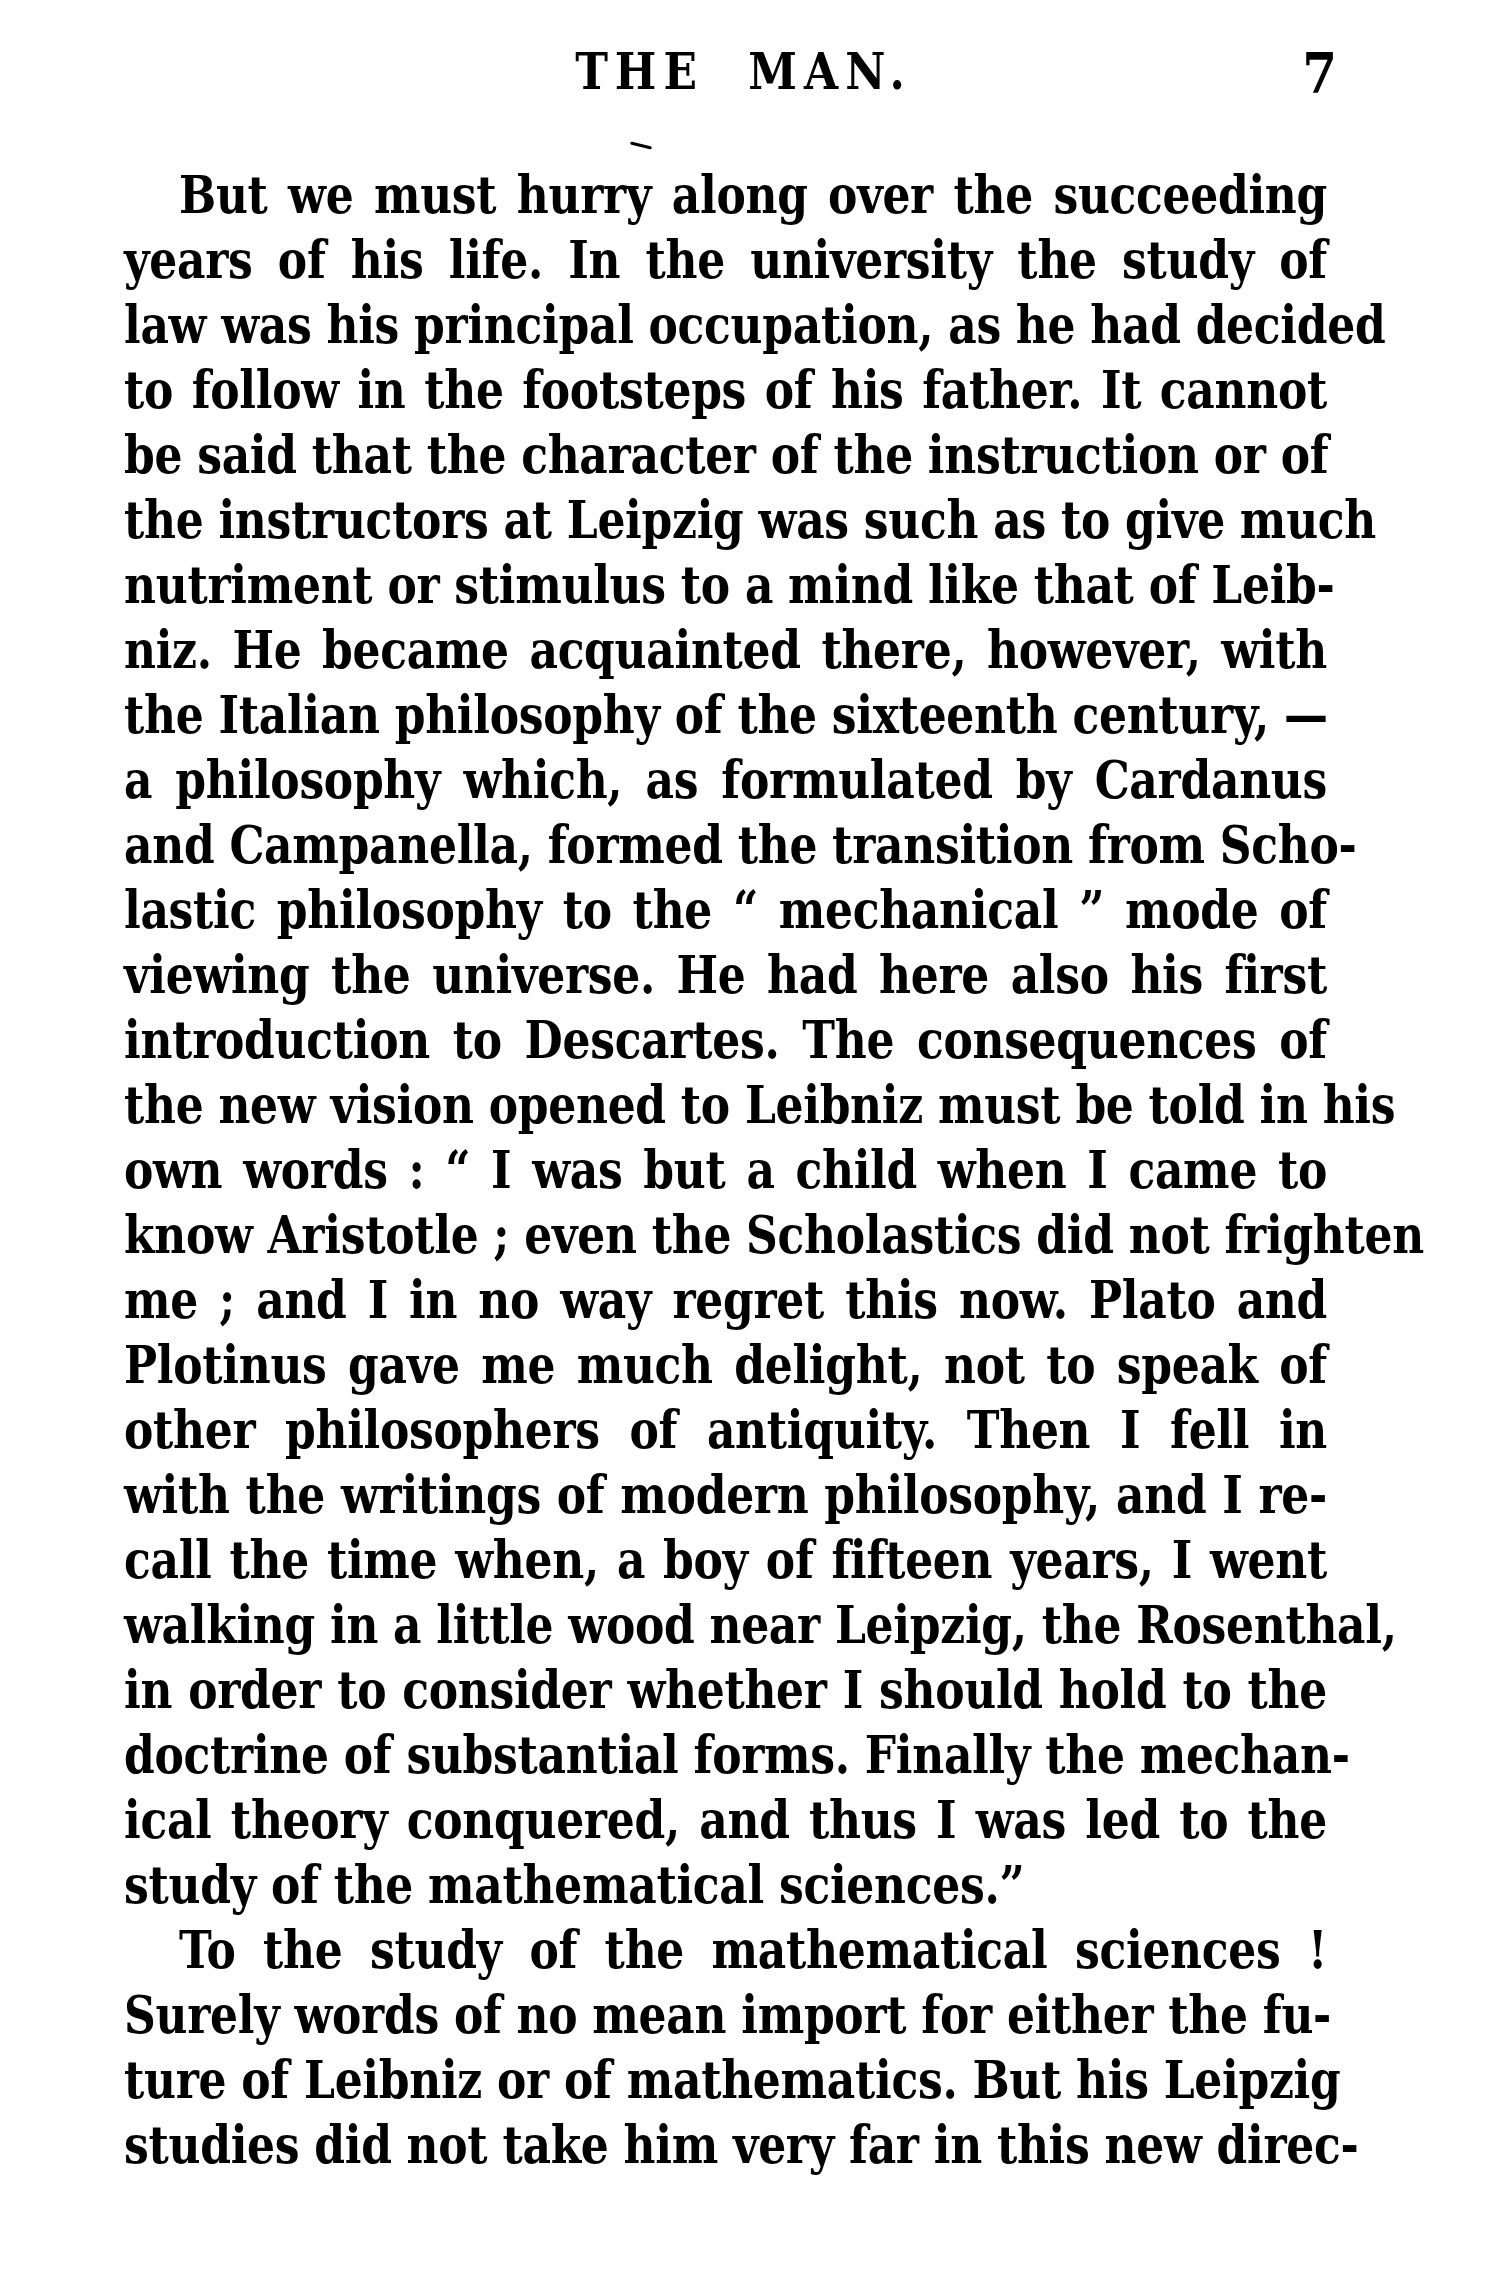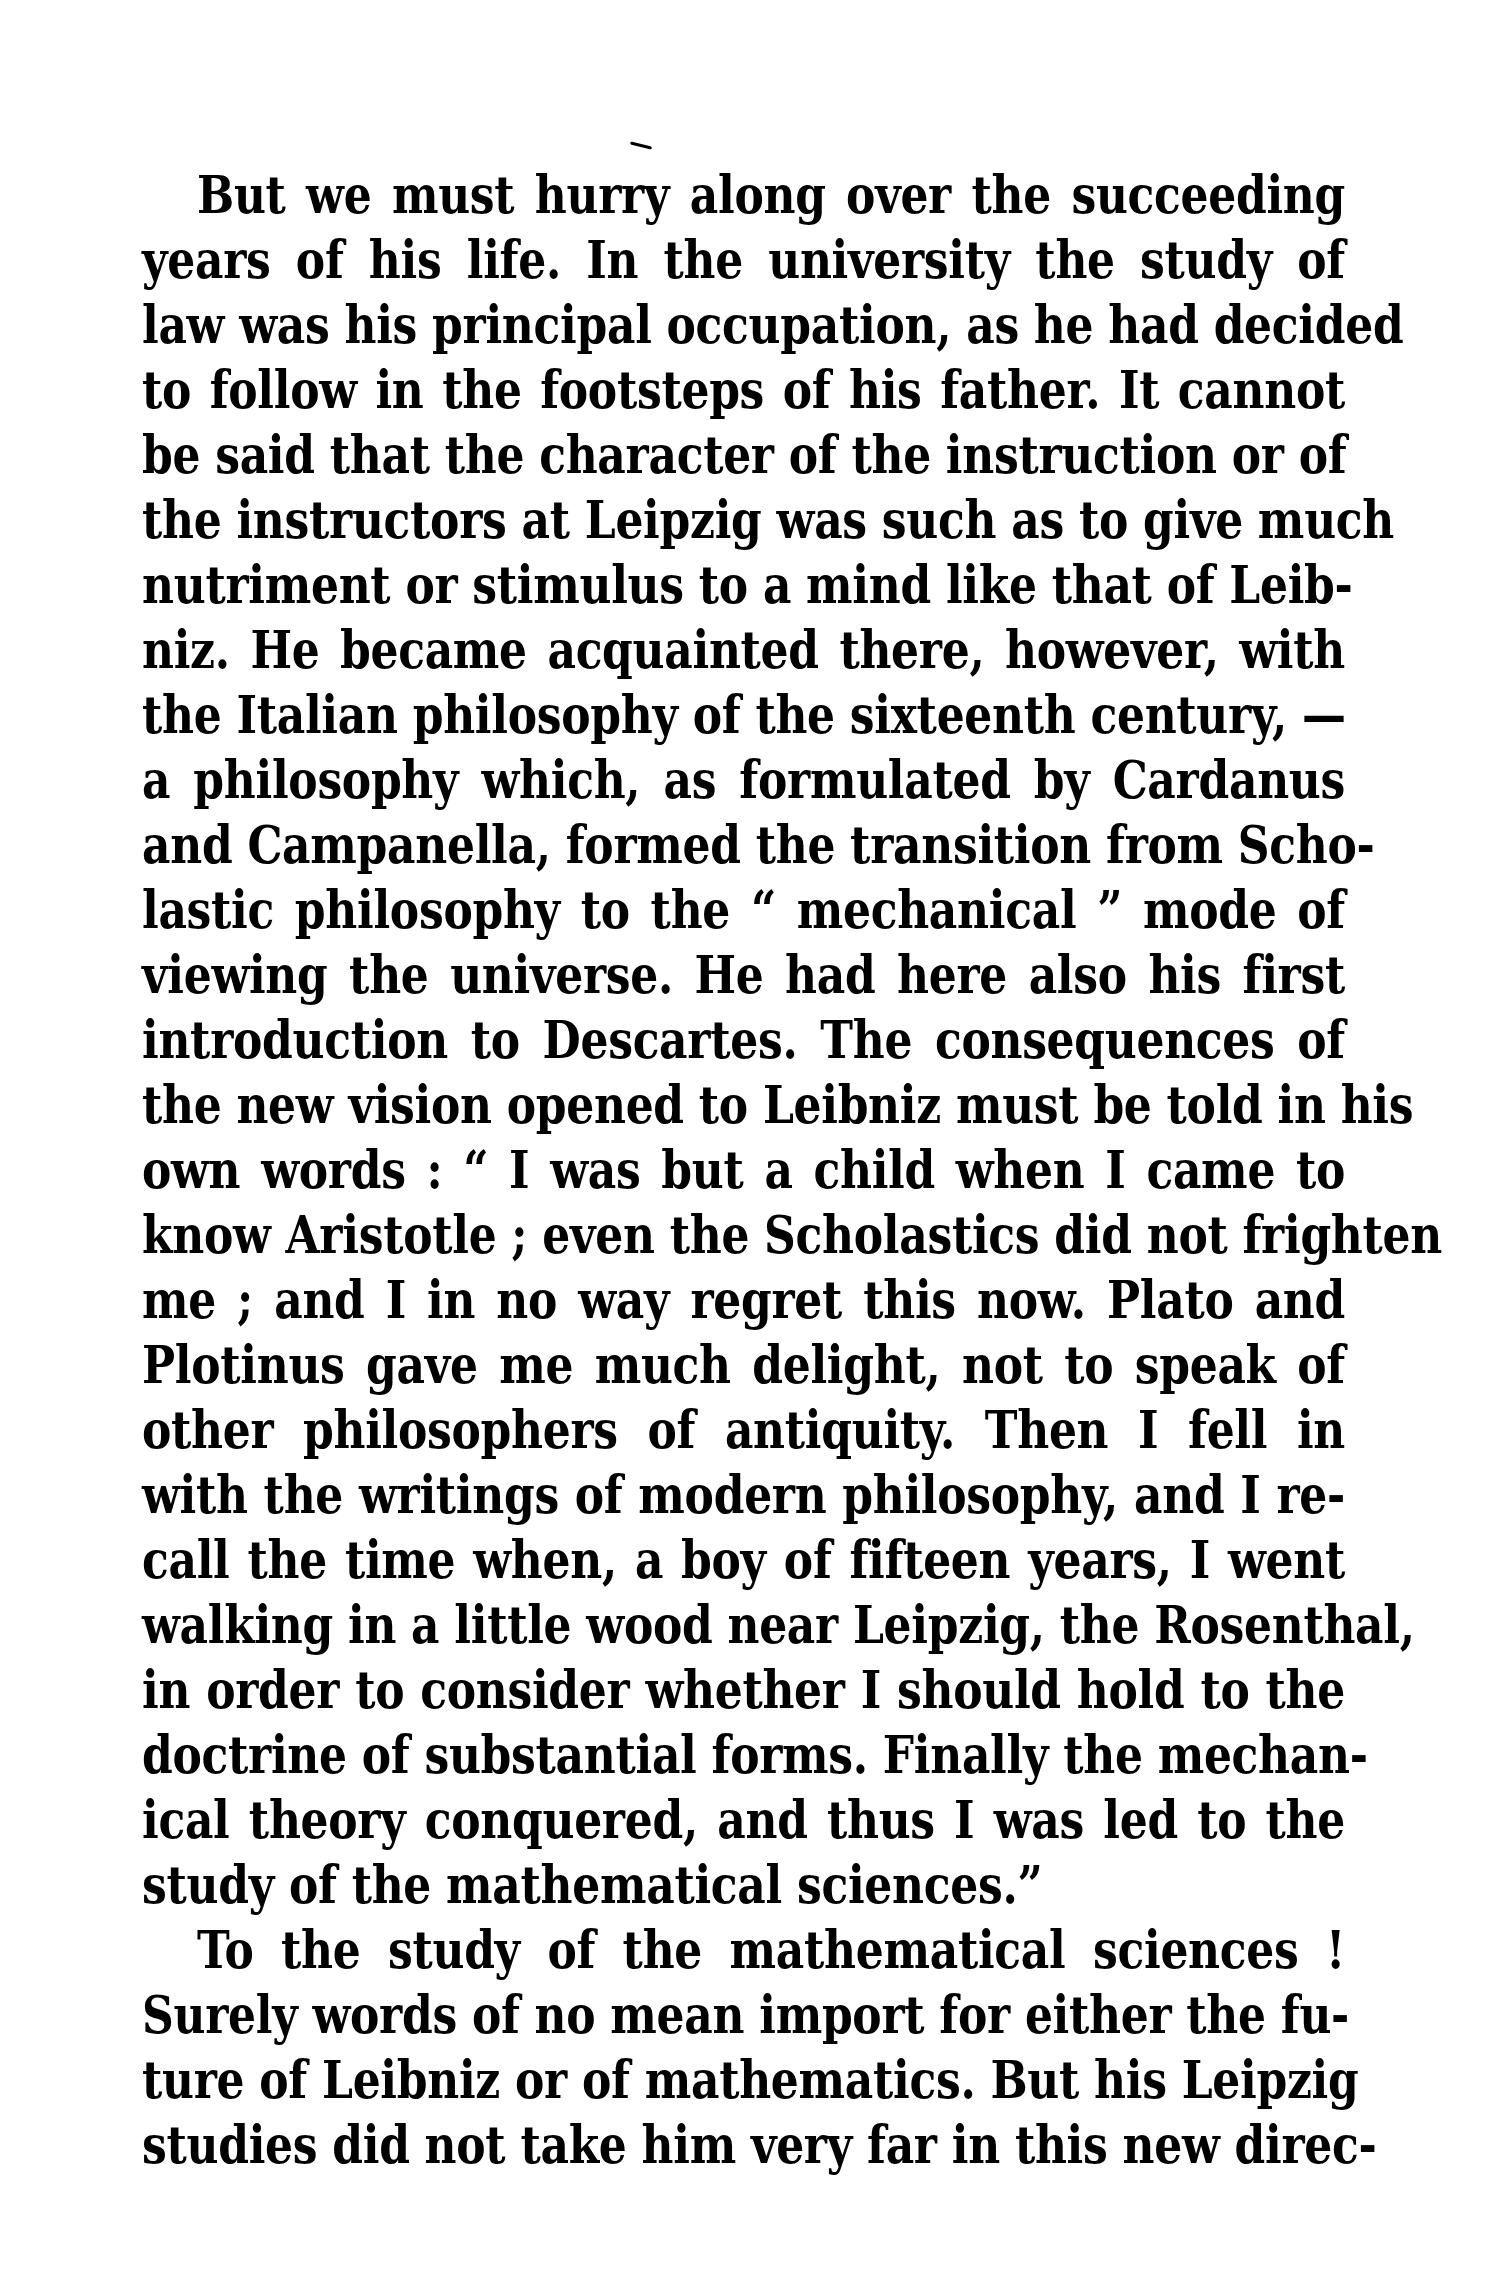--- a/index.html
+++ b/index.html
@@ -52,21 +52,21 @@
     top: 144px;
     width: 22px;
     height: 3px;
     background: #000;
     transform: rotate(14deg);
     border-radius: 2px;
   }
   .body-text {
     position: absolute;
     top: 162px;
-    left: 142px;
+    left: 124px;
     width: 1203px;
   }
   .line {
     height: 65px;
     line-height: 65px;
     font-size: 44px;
     font-weight: bold;
     letter-spacing: -0.3px;
     text-align: justify;
     text-align-last: justify;
@@ -80,20 +80,24 @@
   .line.para-end {
     text-align: left;
     text-align-last: left;
   }
 </style>
 </head>
 <body>
 
 <div class="page">
 
+  <div class="page-header">
+    <div class="page-title">THE MAN.</div>
+    <div class="page-number">7</div>
+  </div>
 
   <div class="ink-scratch"></div>
 
   <div class="body-text">
     <div class="line indent">But we must hurry along over the succeeding</div>
     <div class="line">years of his life. In the university the study of</div>
     <div class="line">law was his principal occupation, as he had decided</div>
     <div class="line">to follow in the footsteps of his father. It cannot</div>
     <div class="line">be said that the character of the instruction or of</div>
     <div class="line">the instructors at Leipzig was such as to give much</div>

